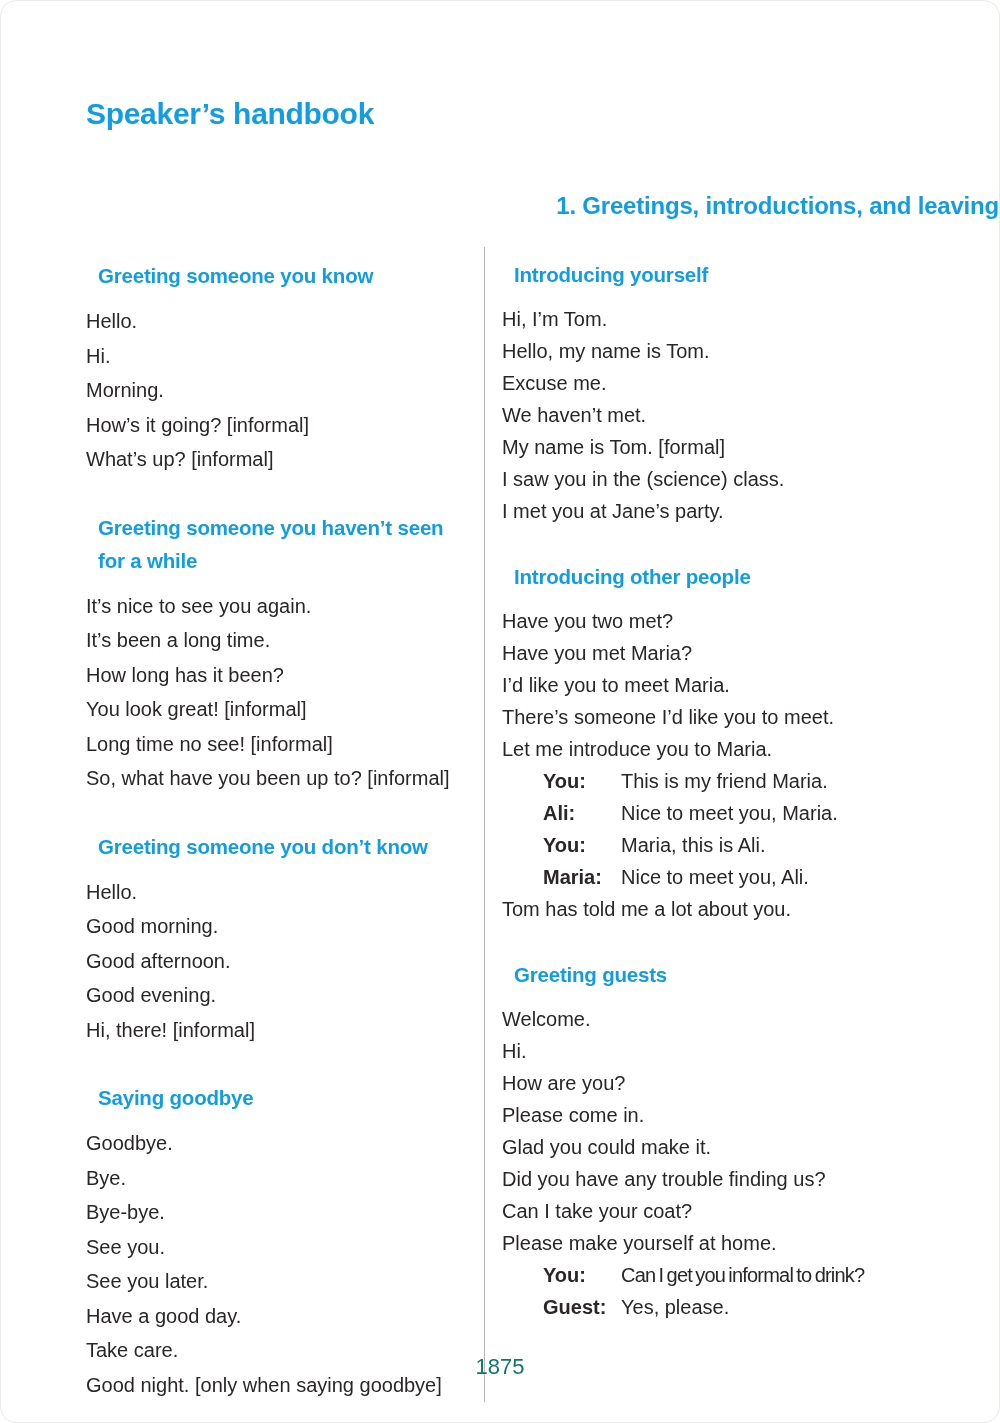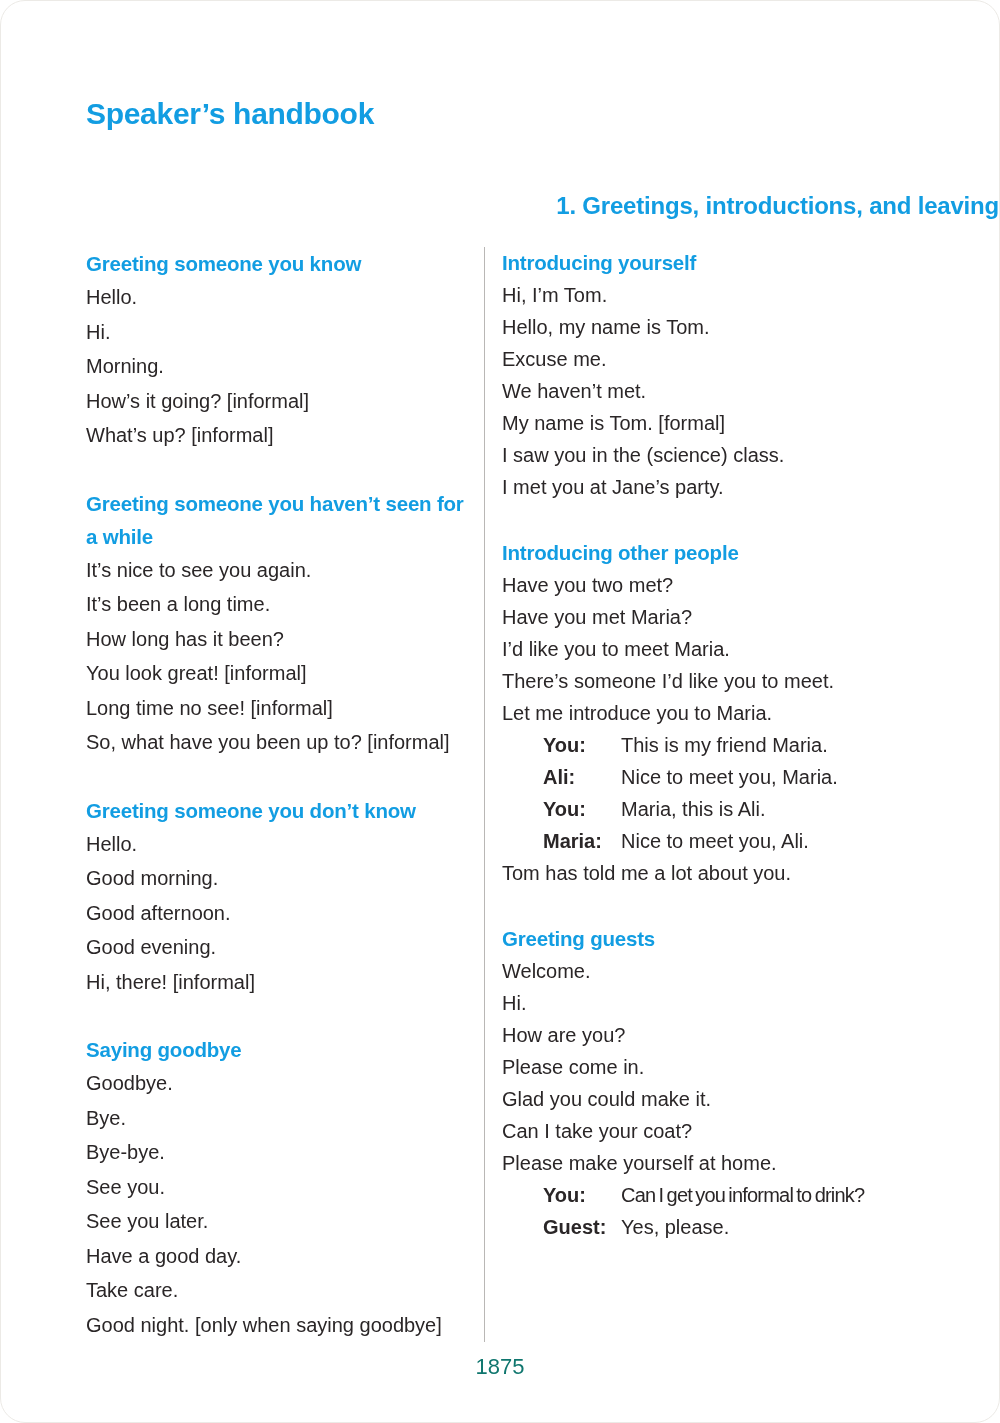--- a/index.html
+++ b/index.html
@@ -7,21 +7,21 @@
     padding: 0;
     background: #ffffff;
     font-family: "Liberation Sans", "DejaVu Sans", sans-serif;
   }
   .page {
     position: relative;
     width: 1000px;
     height: 1423px;
     background: #ffffff;
     border: 1px solid #eceae6;
-    border-radius: 25px;
+    border-radius: 16px;
     box-sizing: border-box;
     overflow: hidden;
     color: #2a2627;
   }
   .book-title {
     position: absolute;
     left: 85px;
     top: 96px;
     margin: 0;
     font-size: 30px;
@@ -61,21 +61,21 @@
     background: #b9b7b5;
   }
   .col-right {
     flex: 1;
     padding-left: 17px;
     font-size: 20px;
     line-height: 32px;
   }
   .section + .section { margin-top: 34px; }
   .section-heading {
-    margin: 0;
+    margin: 12px;
     font-size: 20.5px;
     font-weight: 700;
     color: var(--accent);
     letter-spacing: -0.2px;
   }
   .col-left .section-heading { line-height: 33px; }
   .col-right .section-heading { line-height: 32px; }
   .line { white-space: nowrap; }
   .dialog-row {
     display: flex;
@@ -183,20 +183,21 @@
           </div>
           <div class="line">Tom has told me a lot about you.</div>
         </div>
         <div class="section">
           <h3 class="section-heading">Greeting guests</h3>
           <div class="line">Welcome.</div>
           <div class="line">Hi.</div>
           <div class="line">How are you?</div>
           <div class="line">Please come in.</div>
           <div class="line">Glad you could make it.</div>
+          <div class="line">Did you have any trouble finding us?</div>
           <div class="line">Can I take your coat?</div>
           <div class="line">Please make yourself at home.</div>
           <div class="dialog-row">
             <span class="dialog-speaker">You:</span>
             <span class="dialog-text condensed">Can I get you informal to drink?</span>
           </div>
           <div class="dialog-row">
             <span class="dialog-speaker">Guest:</span>
             <span class="dialog-text">Yes, please.</span>
           </div>

